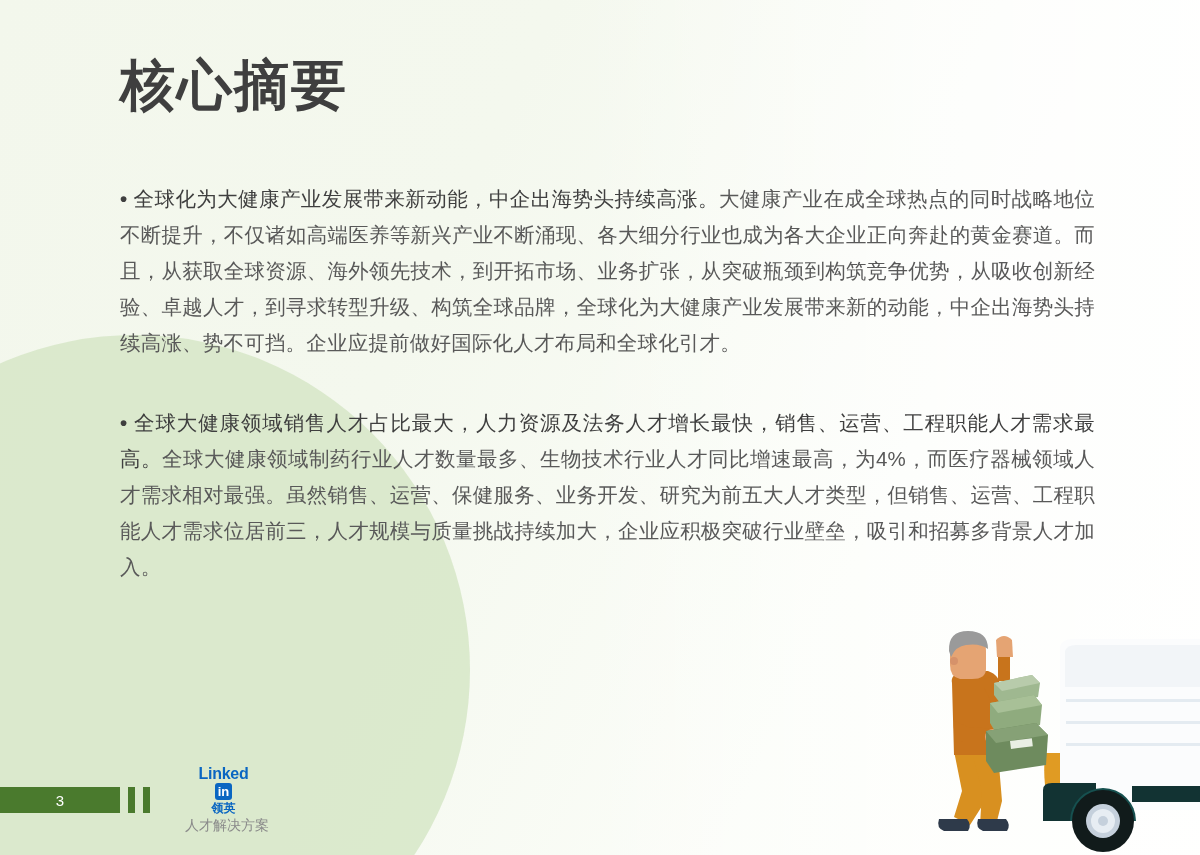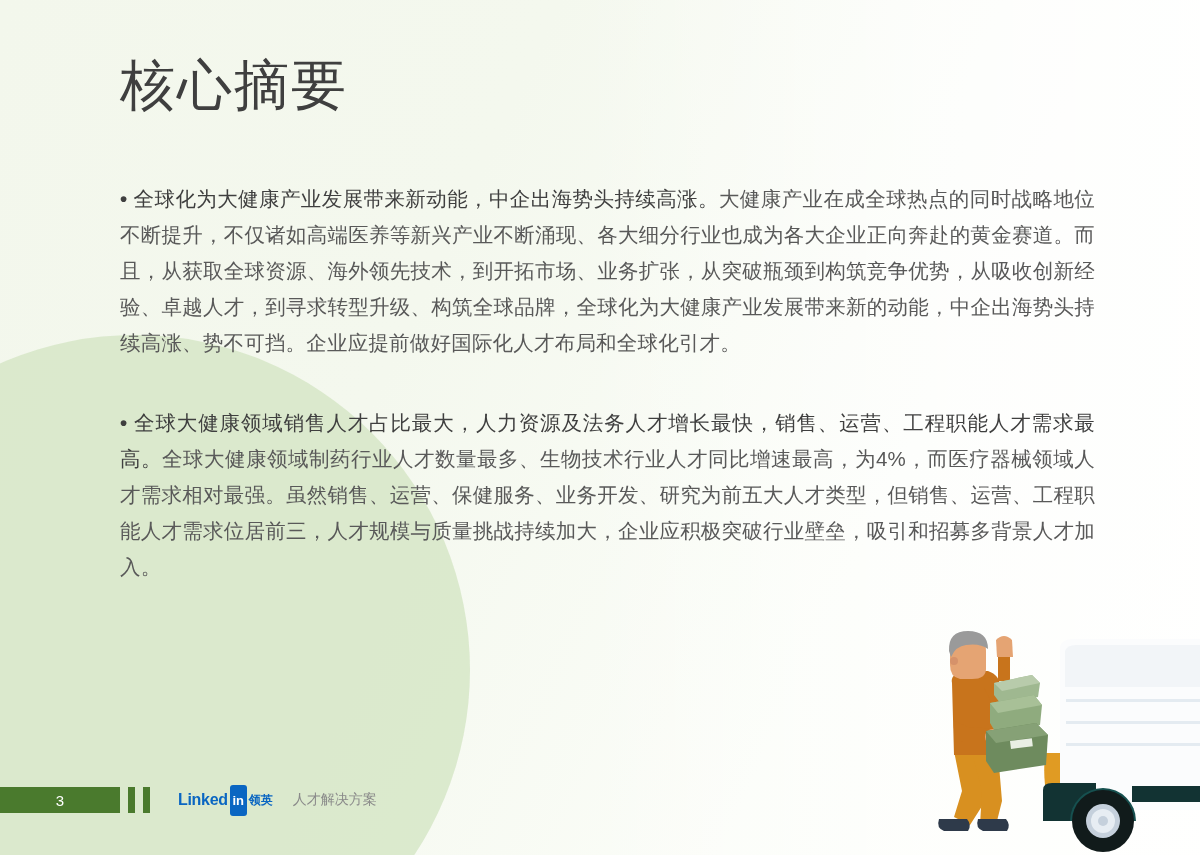--- a/index.html
+++ b/index.html
@@ -37,21 +37,21 @@
     width: 620px;
     height: 855px;
     background: linear-gradient(90deg, rgba(255,255,255,0) 0%, rgba(255,255,255,0.65) 60%, rgba(255,255,255,0.85) 100%);
   }
   
   .page-title {
     position: absolute;
     left: 120px;
     top: 52px;
     font-size: 55px;
-    font-weight: normal;
+    font-weight: bold;
     color: #3f3f3f;
     letter-spacing: 2px;
     line-height: 1.2;
   }
   
   .content {
     position: absolute;
     left: 120px;
     top: 160px;
     width: 975px;
@@ -98,50 +98,51 @@
   .tick {
     width: 7px;
     height: 26px;
     background: #4a7a2d;
     margin-left: 8px;
   }
   .brand {
     display: flex;
     align-items: center;
     margin-left: 28px;
+    flex-direction: column;
   }
   .brand-linked {
     font-size: 16px;
     font-weight: bold;
     color: #0a66c2;
     letter-spacing: -0.3px;
   }
   .brand-in {
     display: inline-flex;
     align-items: center;
     justify-content: center;
     background: #0a66c2;
     color: #ffffff;
     font-size: 13px;
     font-weight: bold;
     width: 17px;
-    height: 31px;
+    height: 17px;
     border-radius: 3px;
     margin: 0 2px;
     line-height: 1;
   }
   .brand-cn {
     font-size: 12px;
     font-weight: bold;
     color: #0a66c2;
   }
   .brand-tag {
     font-size: 14px;
     color: #8a8a8a;
-    margin-left: 20px;
+    margin-left: 7px;
   }
   
   .illustration {
     position: absolute;
     right: 0;
     bottom: 0;
     width: 290px;
     height: 230px;
   }
 </style>

